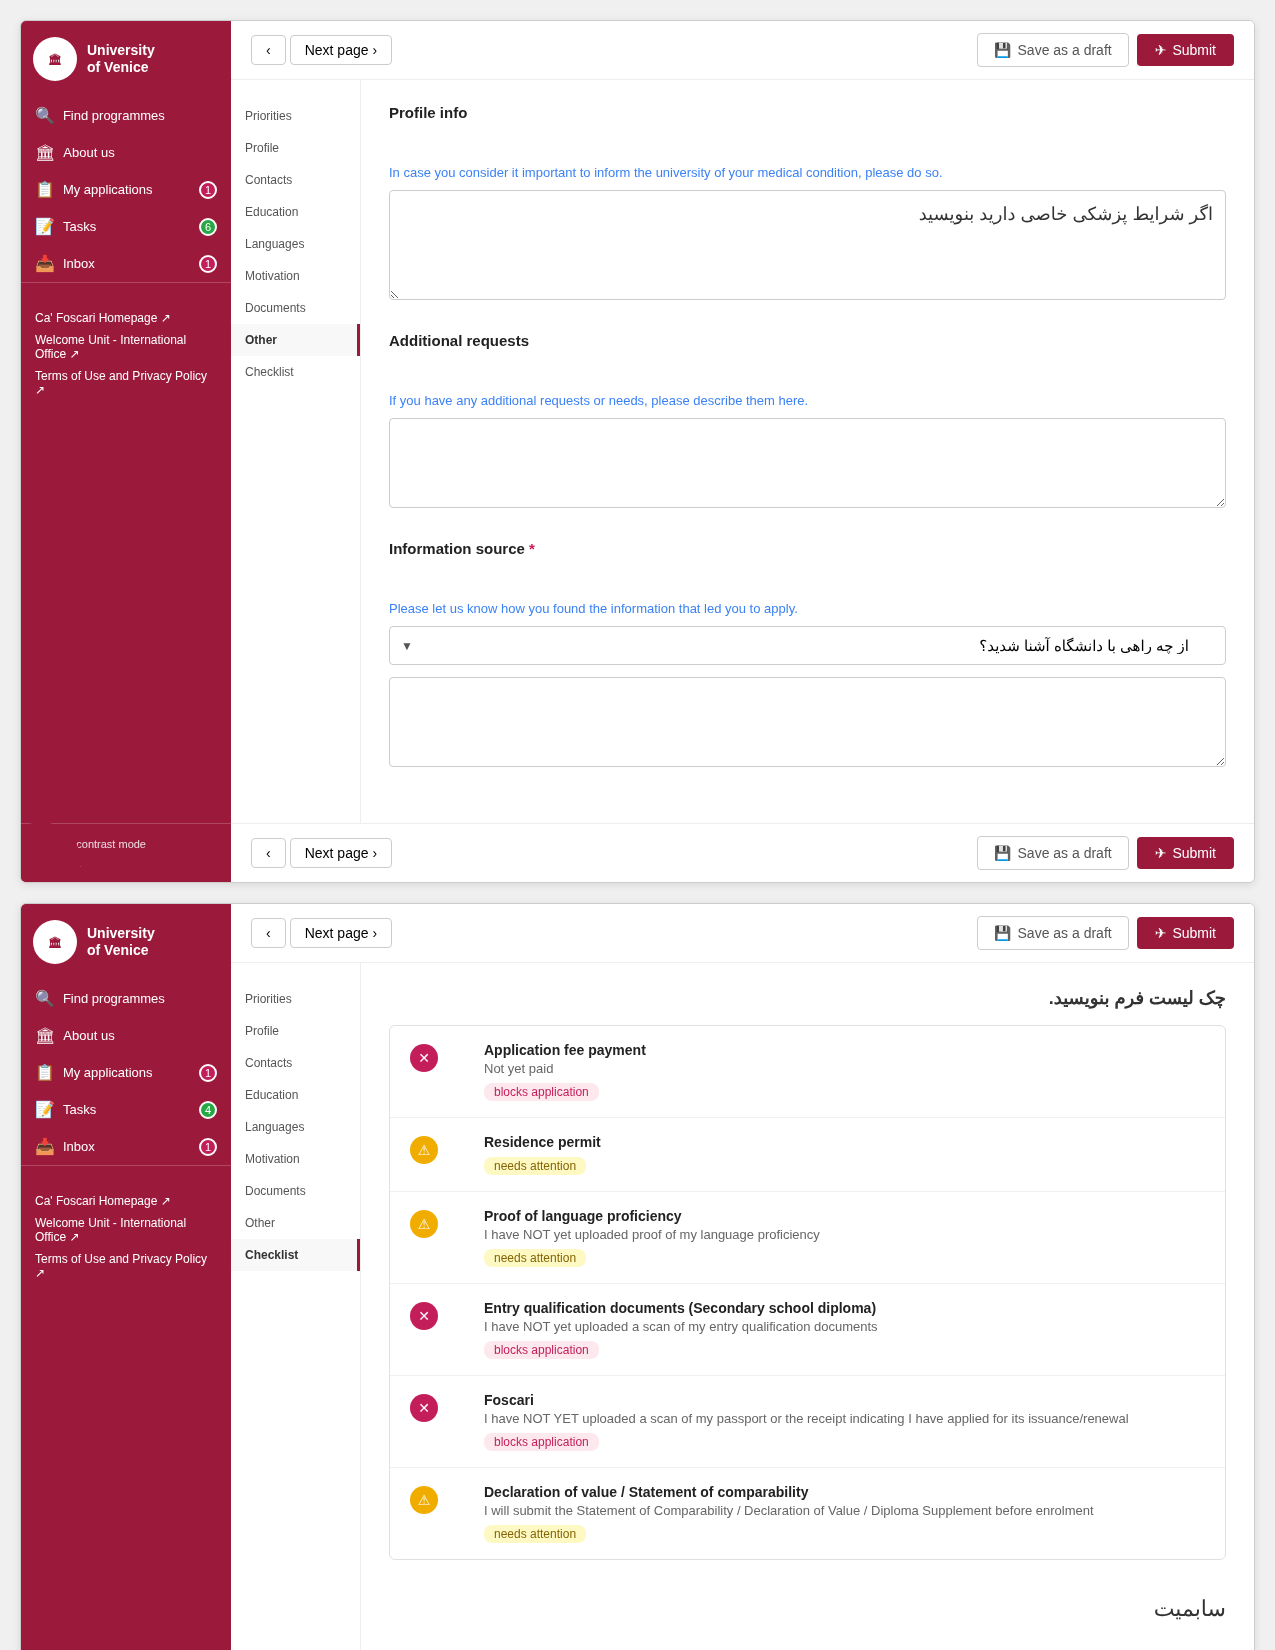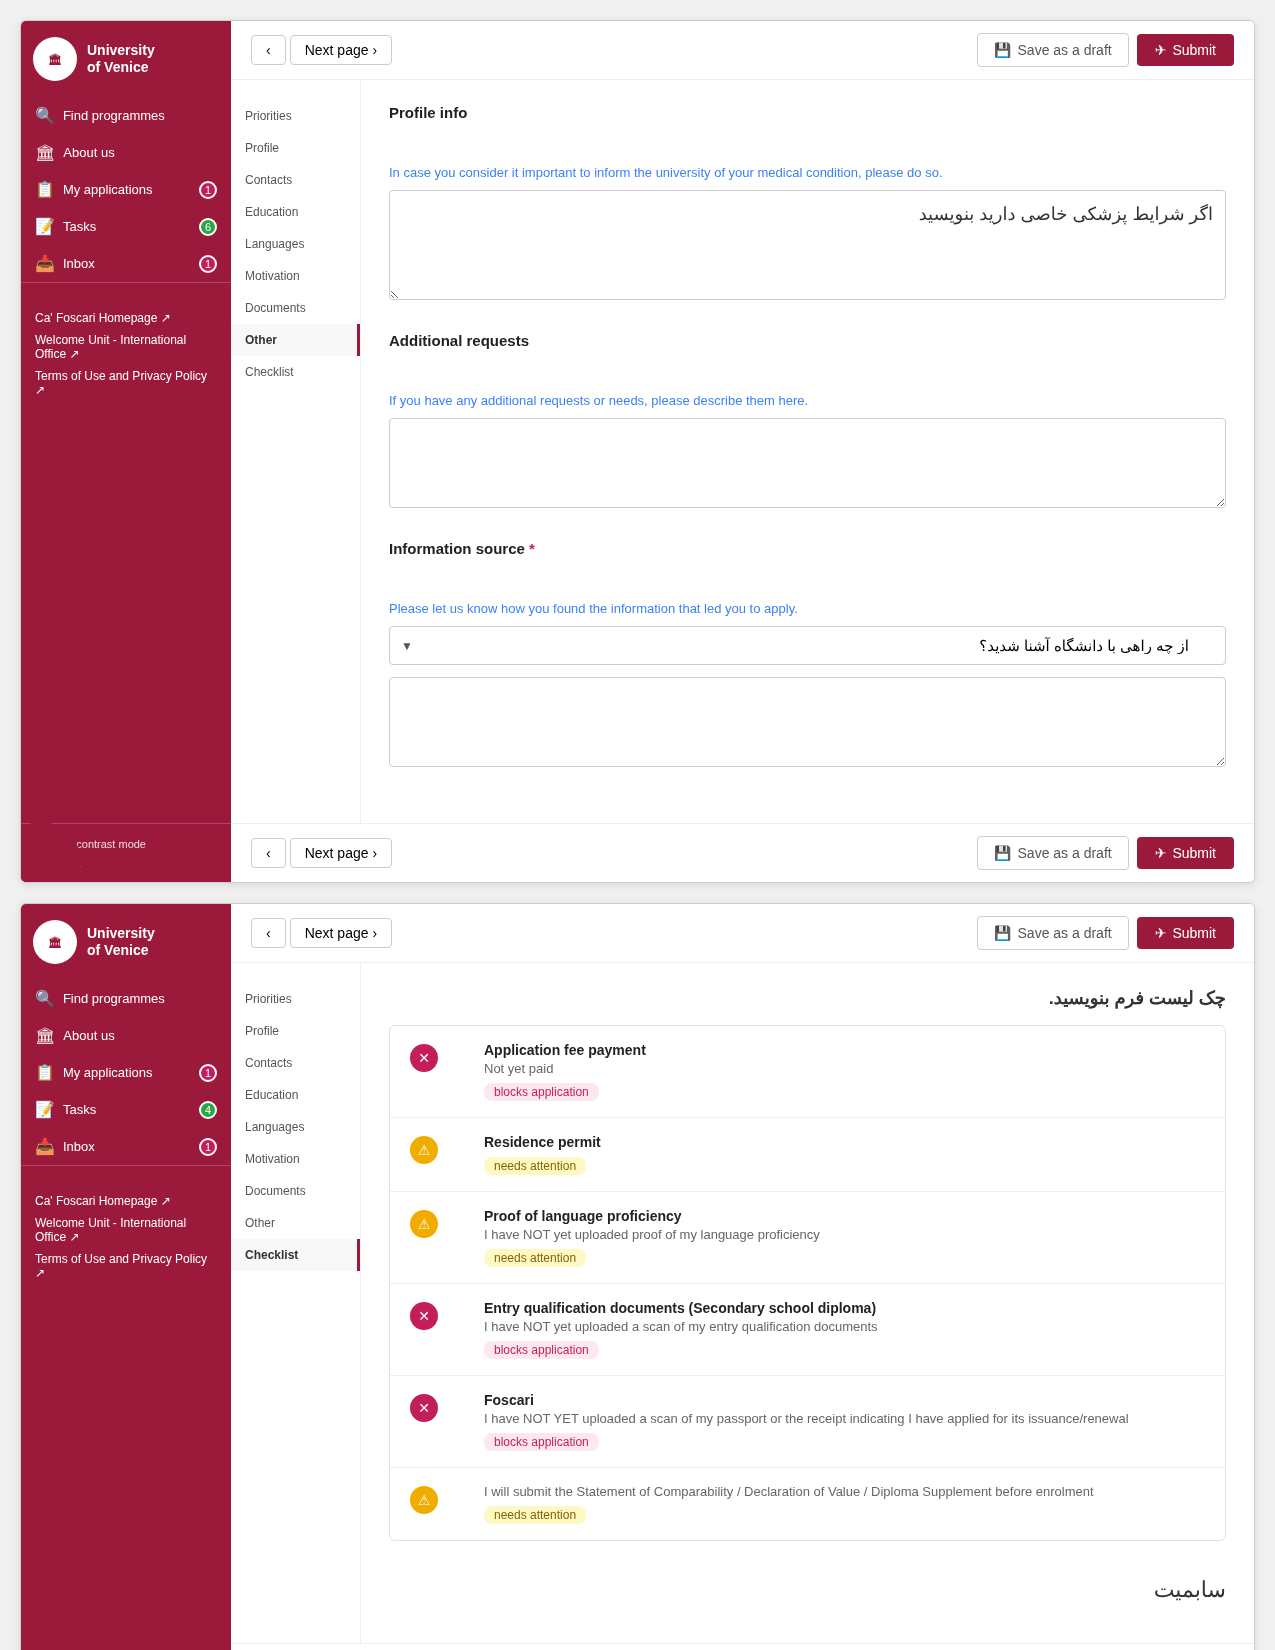--- a/index.html
+++ b/index.html
@@ -535,20 +535,21 @@
                 <div class="check-content">
                   <div class="check-title">Foscari</div>
                   <div class="check-desc">I have NOT YET uploaded a scan of my passport or the receipt indicating I have applied for its issuance/renewal</div>
                   <span class="check-badge blocks">blocks application</span>
                 </div>
               </div>
 
               <div class="checklist-item">
                 <div class="check-icon warning"></div>
                 <div class="check-content">
+                  <div class="check-title">Declaration of value / Statement of comparability</div>
                   <div class="check-desc">I will submit the Statement of Comparability / Declaration of Value / Diploma Supplement before enrolment</div>
                   <span class="check-badge attention">needs attention</span>
                 </div>
               </div>
 
             </div>
 
             <div class="arabic-submit">سابمیت</div>
 
           </div>

